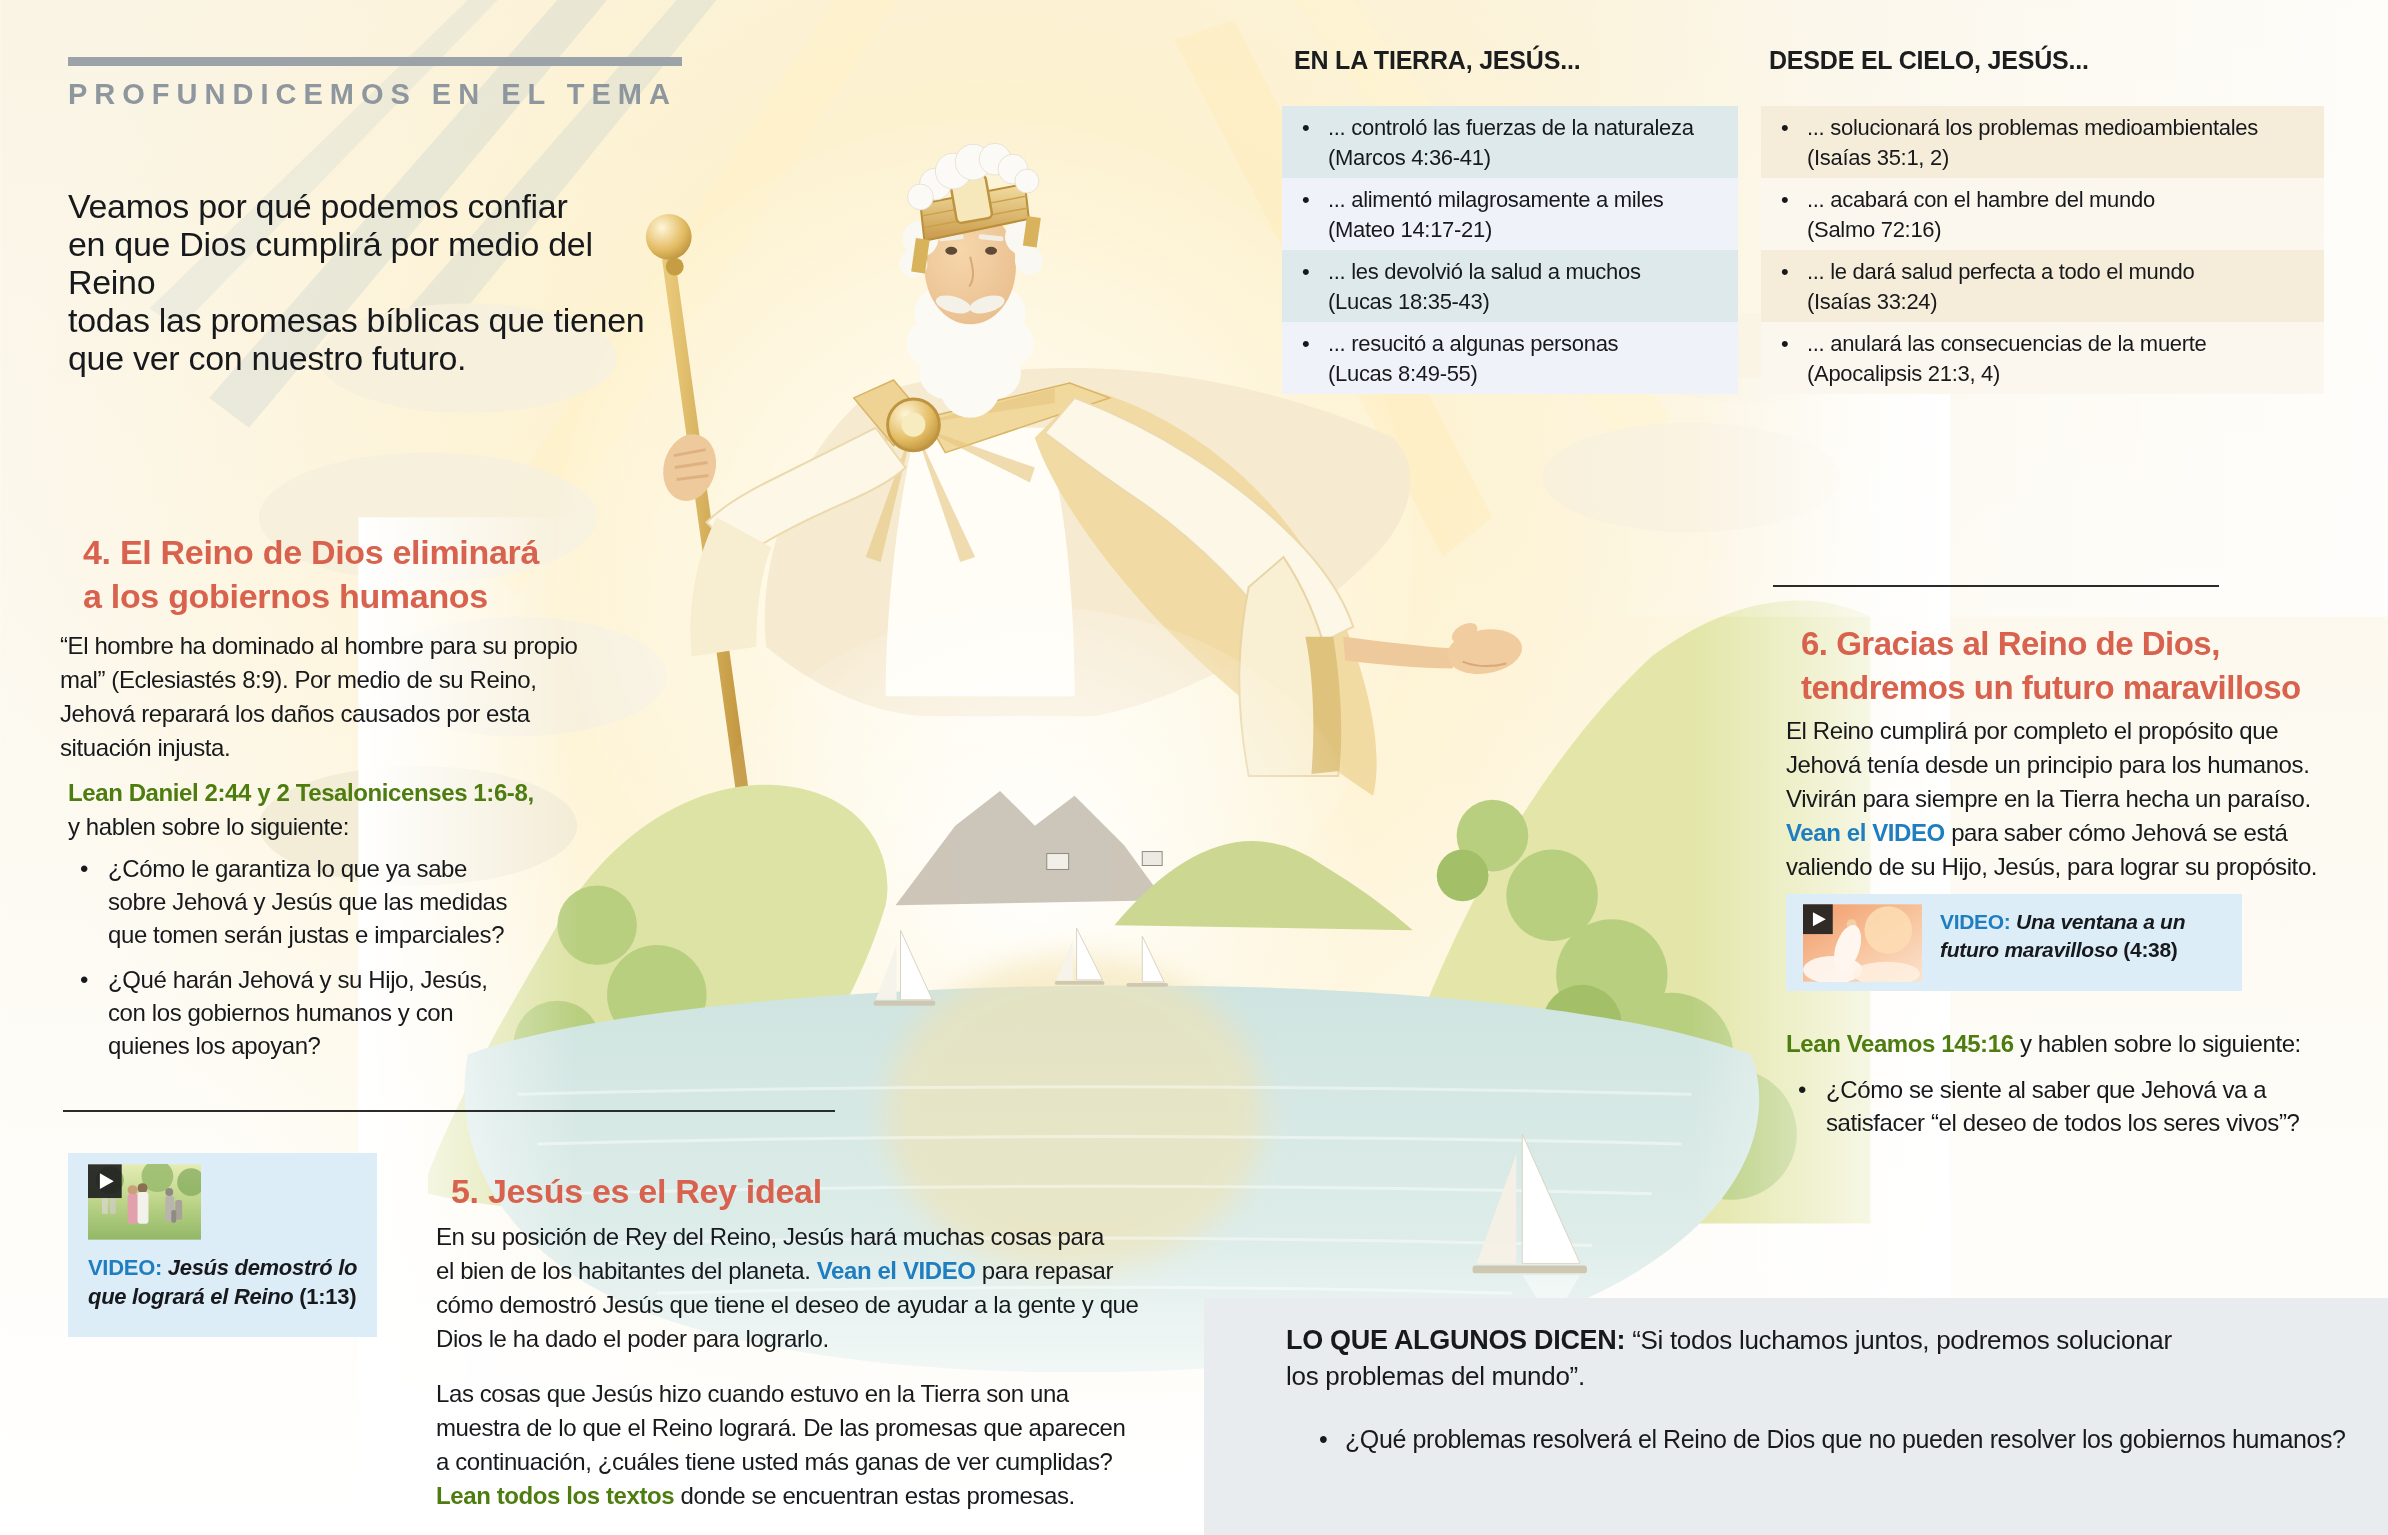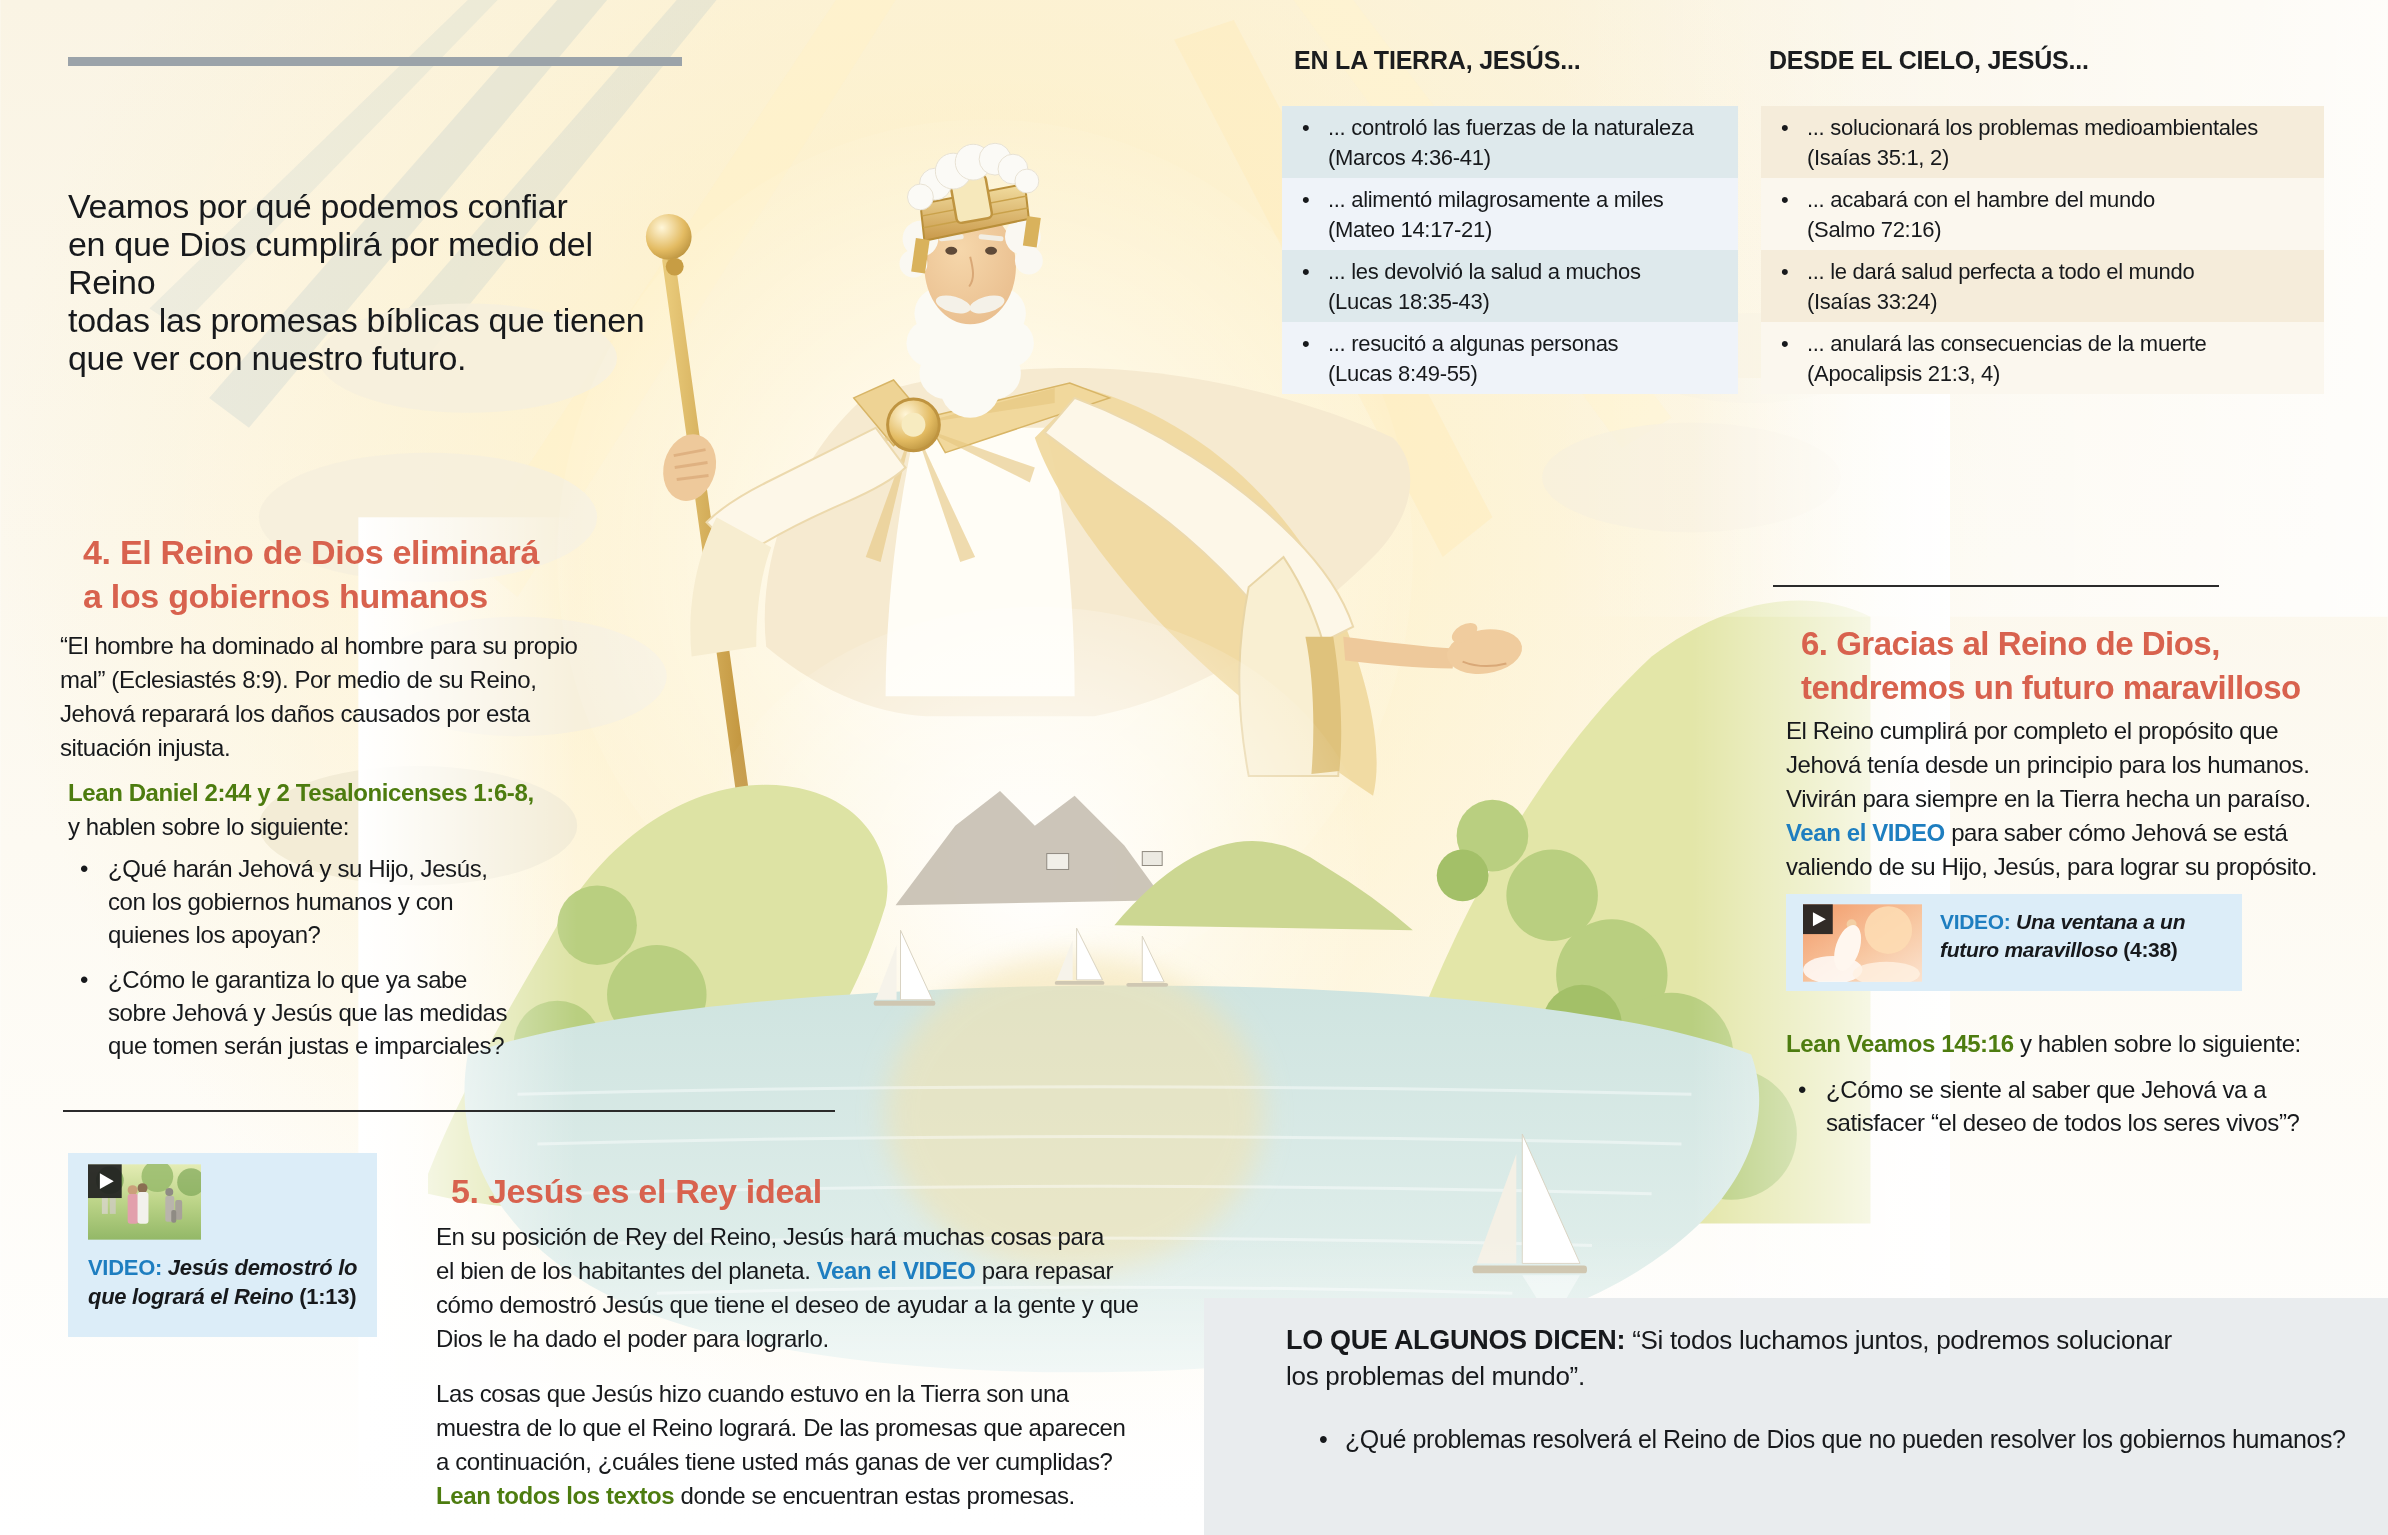--- a/index.html
+++ b/index.html
@@ -263,20 +263,21 @@
       </g>
     </g>
 
     <rect x="360" y="520" width="220" height="950" fill="url(#gFadeL)"></rect>
     <rect x="360" y="1240" width="1560" height="300" fill="url(#gFadeB)"></rect>
     <rect x="1700" y="380" width="260" height="1000" fill="url(#gFadeR)"></rect>
     <rect x="1560" y="0" width="840" height="620" fill="url(#gFadeR)" opacity="0.8"></rect>
   </svg>
 
   <div class="abs kicker-bar"></div>
+  <div class="abs kicker">PROFUNDICEMOS EN EL TEMA</div>
   <div class="abs intro pre">Veamos por qué podemos confiar
 en que Dios cumplirá por medio del Reino
 todas las promesas bíblicas que tienen
 que ver con nuestro futuro.</div>
 
   <div class="abs thead" style="left:1294px;top:46px">EN LA TIERRA, JESÚS...</div>
   <div class="abs thead" style="left:1769px;top:46px">DESDE EL CIELO, JESÚS...</div>
   <div class="tcol colL" style="left:1282px;width:456px">
     <div class="trow r0">
         <div class="tmain">... controló las fuerzas de la naturaleza</div>
@@ -315,26 +316,26 @@
   </div>
 
   <h2 class="abs sec pre" style="left:68px;top:515px;width:617px">4. El Reino de Dios eliminará
 a los gobiernos humanos</h2>
   <div class="abs body-txt pre" style="left:60px;top:629px;width:607px">“El hombre ha dominado al hombre para su propio
 mal” (Eclesiastés 8:9). Por medio de su Reino,
 Jehová reparará los daños causados por esta
 situación injusta.</div>
   <div class="abs body-txt" style="left:68px;top:776px;width:617px"><span class="lean">Lean Daniel 2:44 y 2 Tesalonicenses 1:6-8,</span><br><span>y hablen sobre lo siguiente:</span></div>
   <ul class="abs bullets" style="left:68px;top:852px;width:577px">
+    <li class="pre">¿Cómo le garantiza lo que ya sabe
+sobre Jehová y Jesús que las medidas
+que tomen serán justas e imparciales?</li>
     <li class="pre">¿Qué harán Jehová y su Hijo, Jesús,
 con los gobiernos humanos y con
 quienes los apoyan?</li>
-    <li class="pre">¿Cómo le garantiza lo que ya sabe
-sobre Jehová y Jesús que las medidas
-que tomen serán justas e imparciales?</li>
   </ul>
 
   <div class="abs rule" style="left:63px;top:1110px;width:772px"></div>
 
   <div class="abs vbox" style="left:68px;top:1153px;width:309px;height:184px">
     <svg class="abs" style="left:20px;top:11px" width="113" height="76" viewBox="0 0 114 76">
       <defs>
           <linearGradient id="gPark" x1="0" y1="0" x2="0" y2="1">
             <stop offset="0" stop-color="#e4ecb4"></stop>
             <stop offset="0.5" stop-color="#bcd488"></stop>

